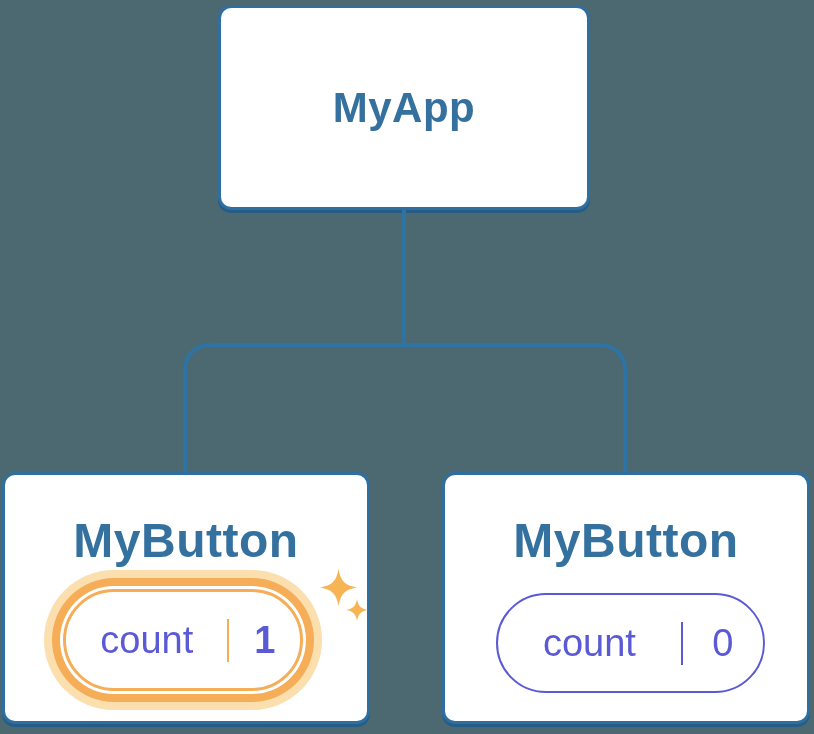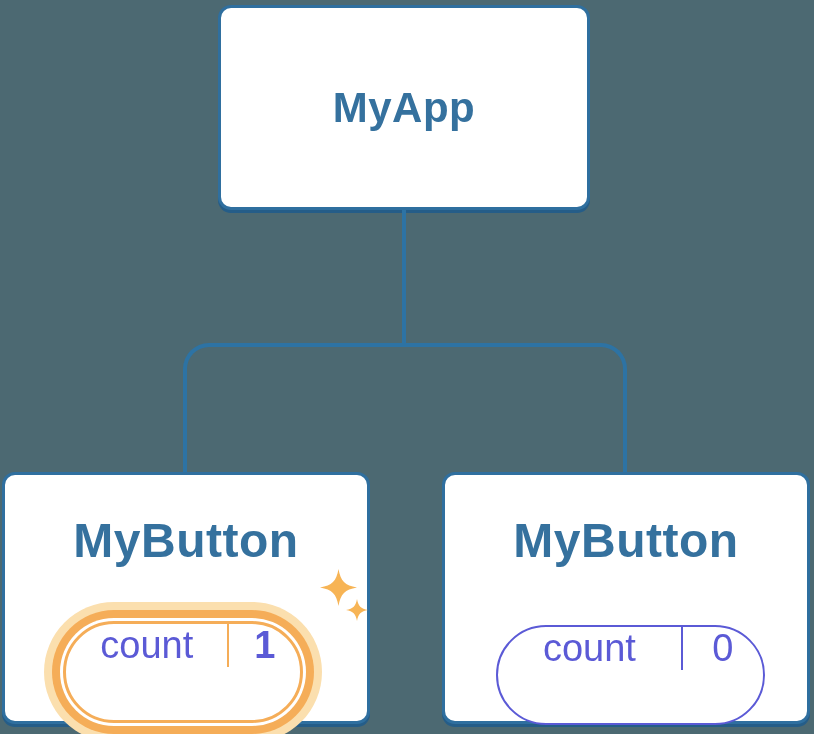--- a/index.html
+++ b/index.html
@@ -69,25 +69,24 @@
     left: 183px; top: 343px;
     width: 444px; height: 130px;
     border: 4px solid var(--connector);
     border-bottom: none;
     border-radius: 26px 26px 0 0;
   }
   
   .pill {
     position: absolute;
     display: flex;
-    align-items: flex-start;
+    align-items: center;
     background: var(--card-bg);
     border-radius: 999px;
     overflow: hidden;
-    margin-top: 32px;
   }
   .pill-left {
     left: 58px; top: 114px;
     width: 240px; height: 102px;
     border: 3px solid var(--highlight);
     box-shadow: 0 0 0 3px #ffffff,
                 0 0 0 11px var(--highlight),
                 0 0 0 19px var(--highlight-glow);
   }
   .pill-right {

